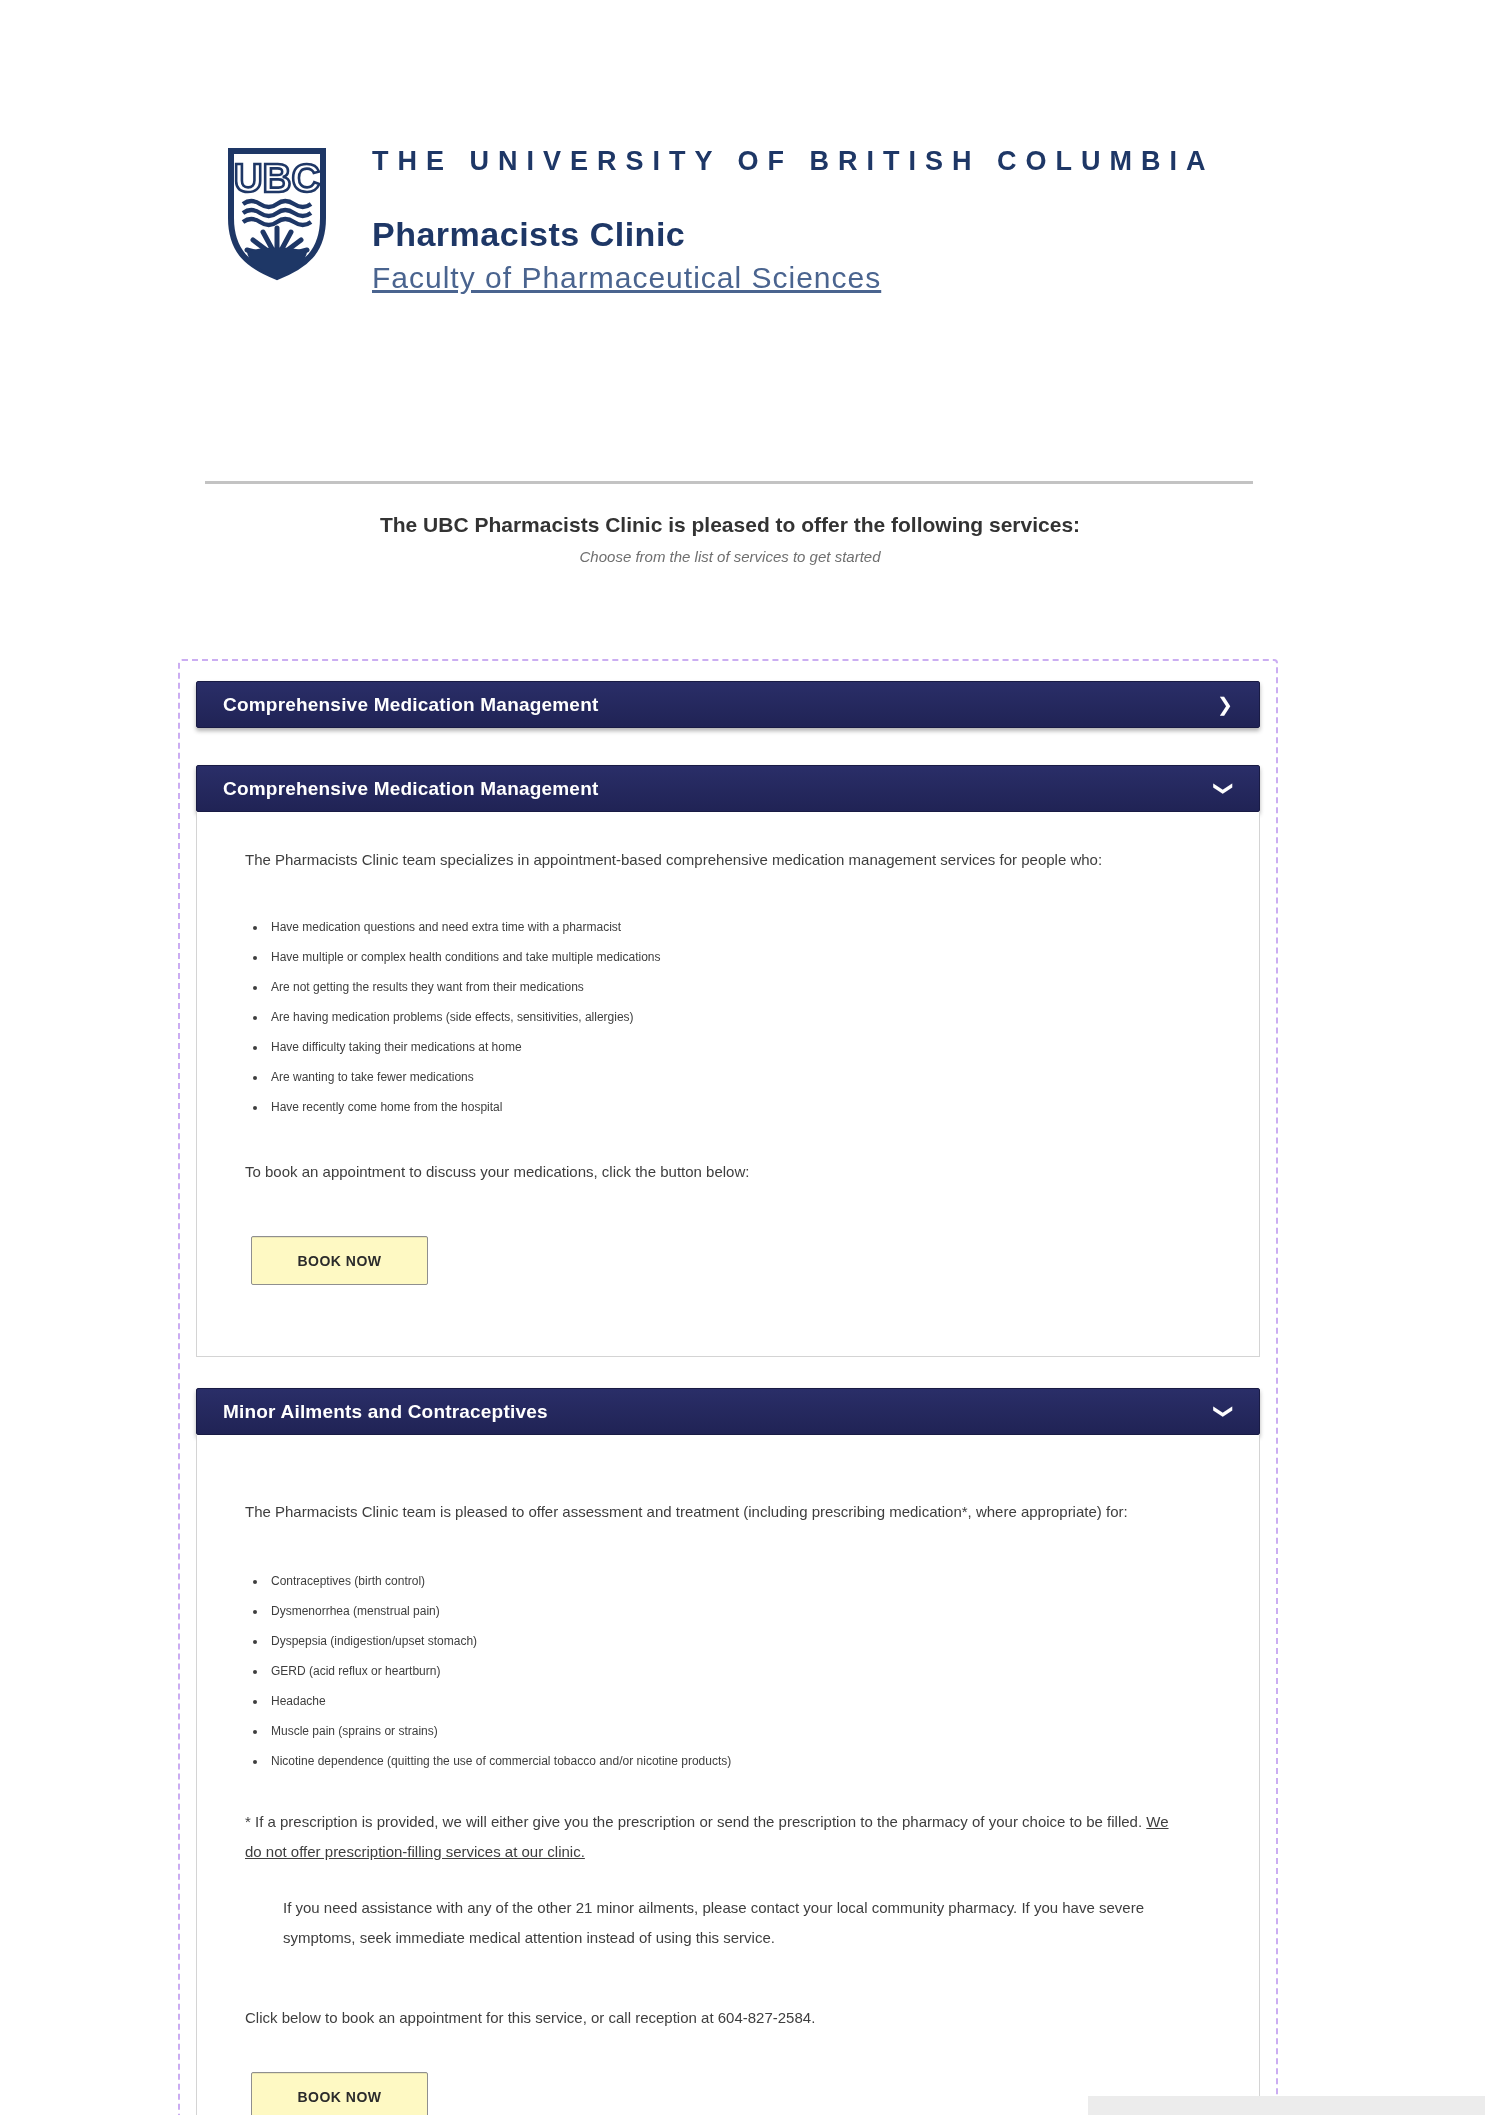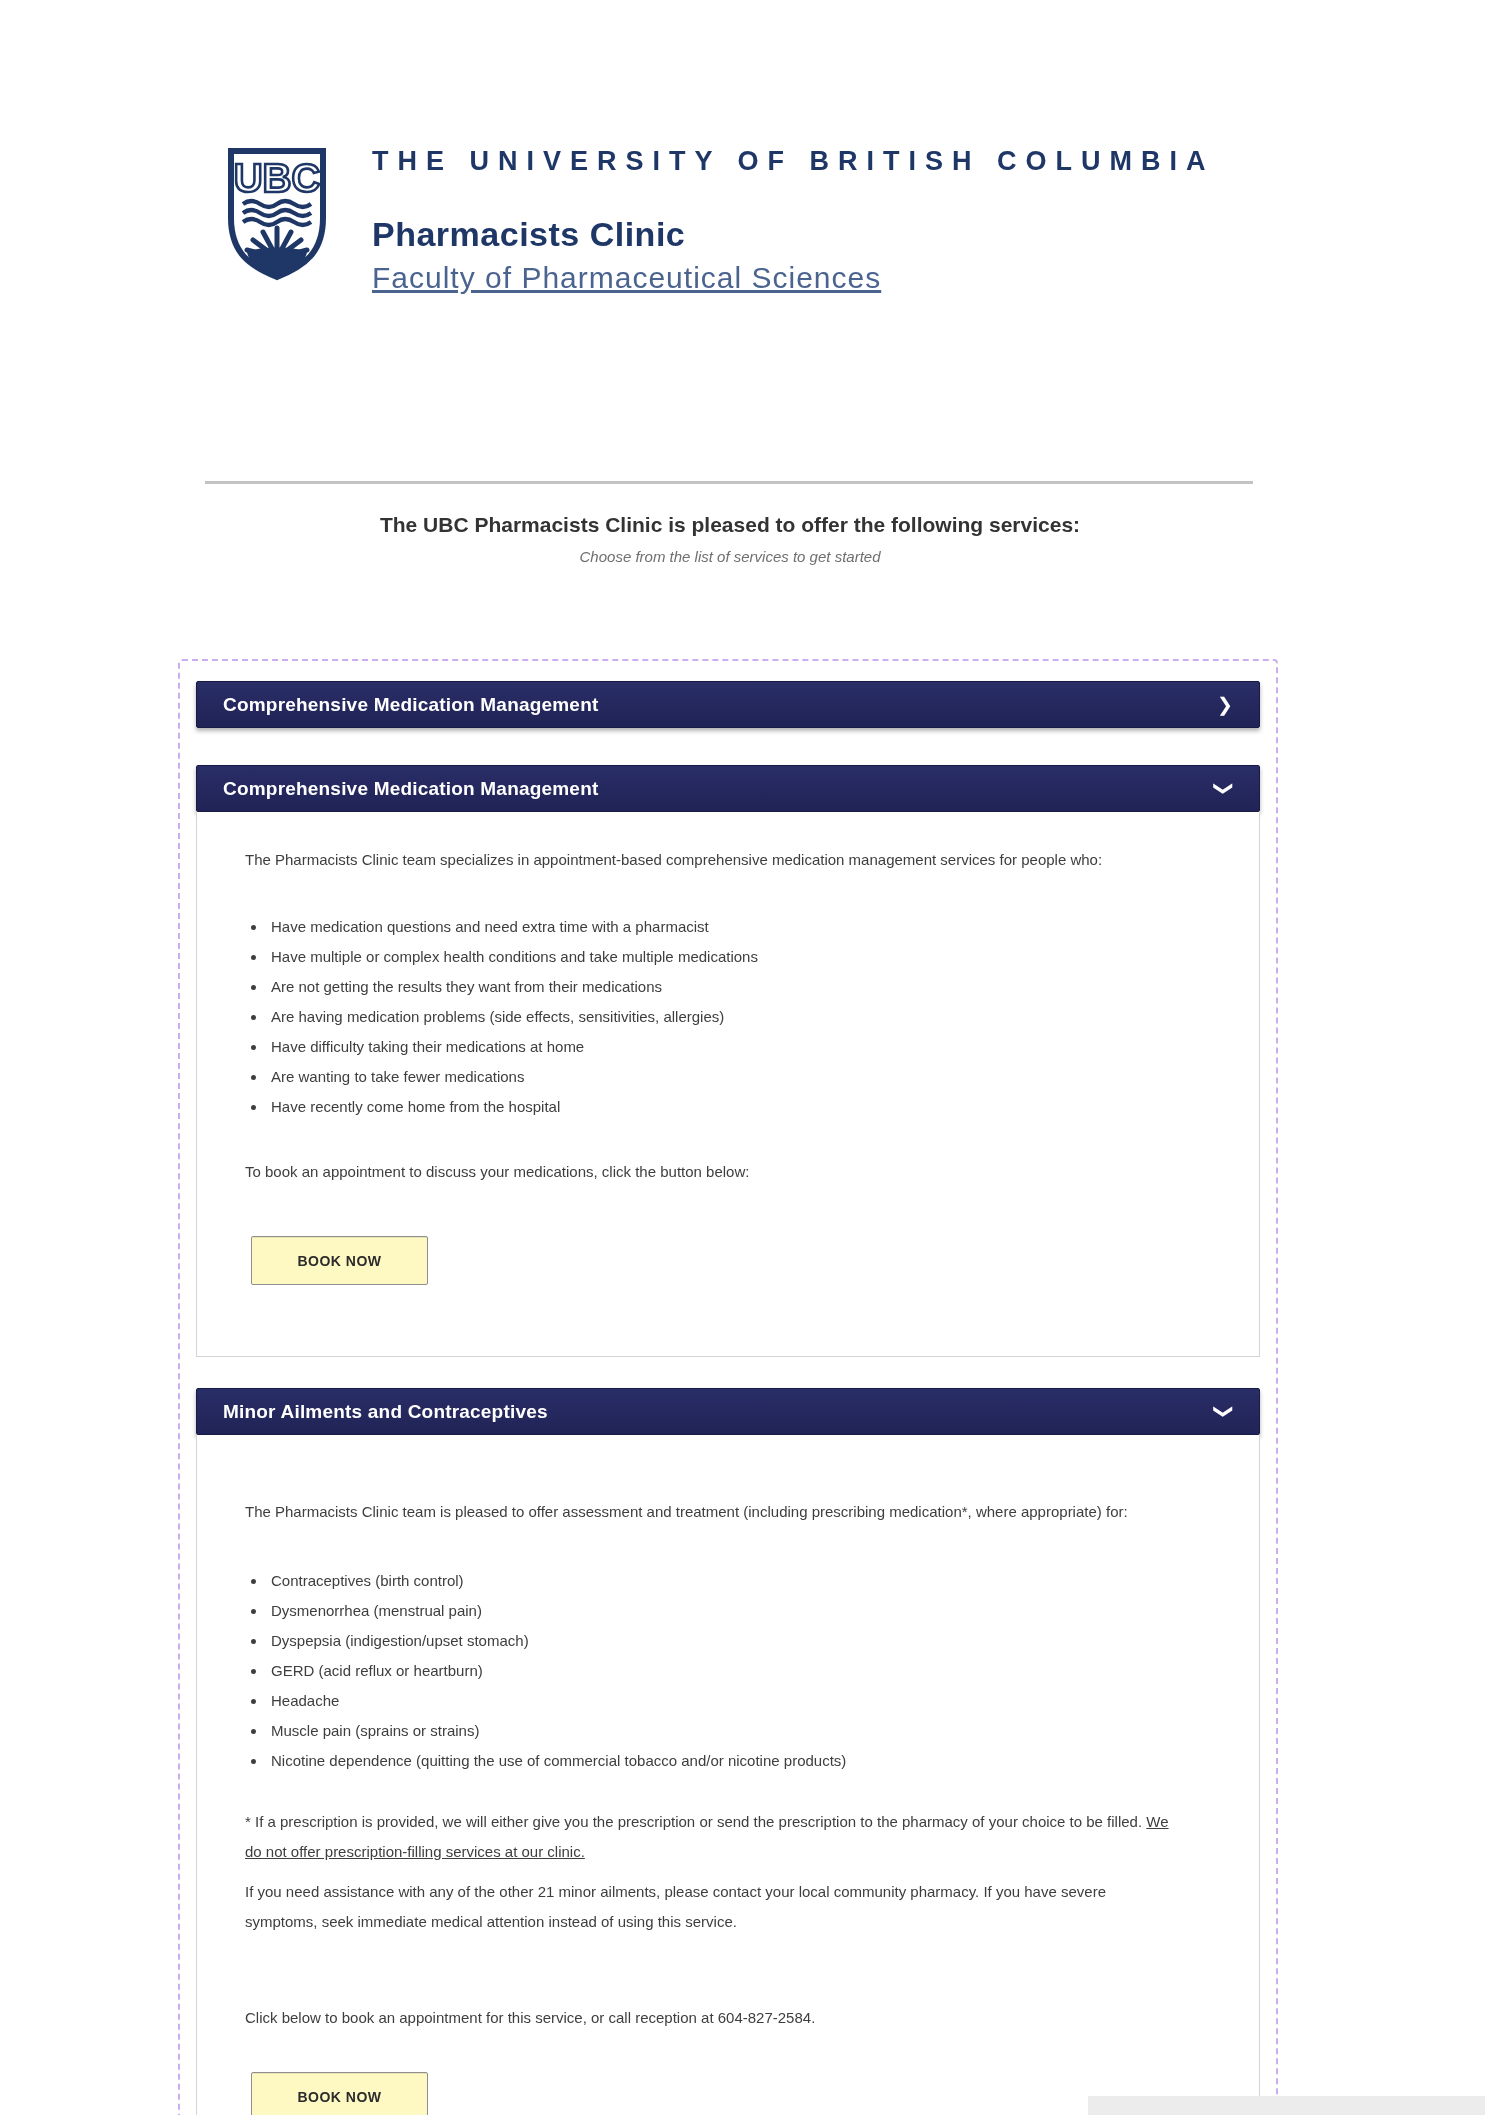--- a/index.html
+++ b/index.html
@@ -64,33 +64,33 @@
   }
   .card1{top:151px;height:545px;}
   .card2{top:774px;height:780px;}
 
   .card p{
     position:absolute;left:48px;margin:0;width:930px;
     font-size:15px;line-height:30px;color:#3e3e3e;
   }
   .card ul{
     position:absolute;left:52px;margin:0;padding:0 0 0 18px;width:900px;
-    font-size:15px;color:#3e3e3e;
+    font-size:12px;color:#3e3e3e;
   }
   .card ul li{line-height:30px;padding-left:4px;}
 
   .card1 .p-intro{top:33px;}
   .card1 ul{top:100px;}
   .card1 .p-outro{top:345px;}
   .card1 .book-btn{top:424px;}
 
   .card2 .p-intro{top:62px;}
   .card2 ul{top:131px;}
   .card2 .p-footnote{top:372px;}
-  .card2 .p-assist{top:442px;}
+  .card2 .p-assist{top:458px;margin-left:38px;}
   .card2 .p-cta{top:568px;}
   .card2 .book-btn{top:637px;}
 
   .underline{text-decoration:underline;}
 
   .book-btn{
     position:absolute;left:54px;width:177px;height:49px;box-sizing:border-box;
     background:#fef9c3;border:1px solid #8f8f8f;border-radius:2px;
     font-family:"Liberation Sans","DejaVu Sans",sans-serif;
     font-size:14px;font-weight:bold;letter-spacing:.5px;color:#2b2b2b;

